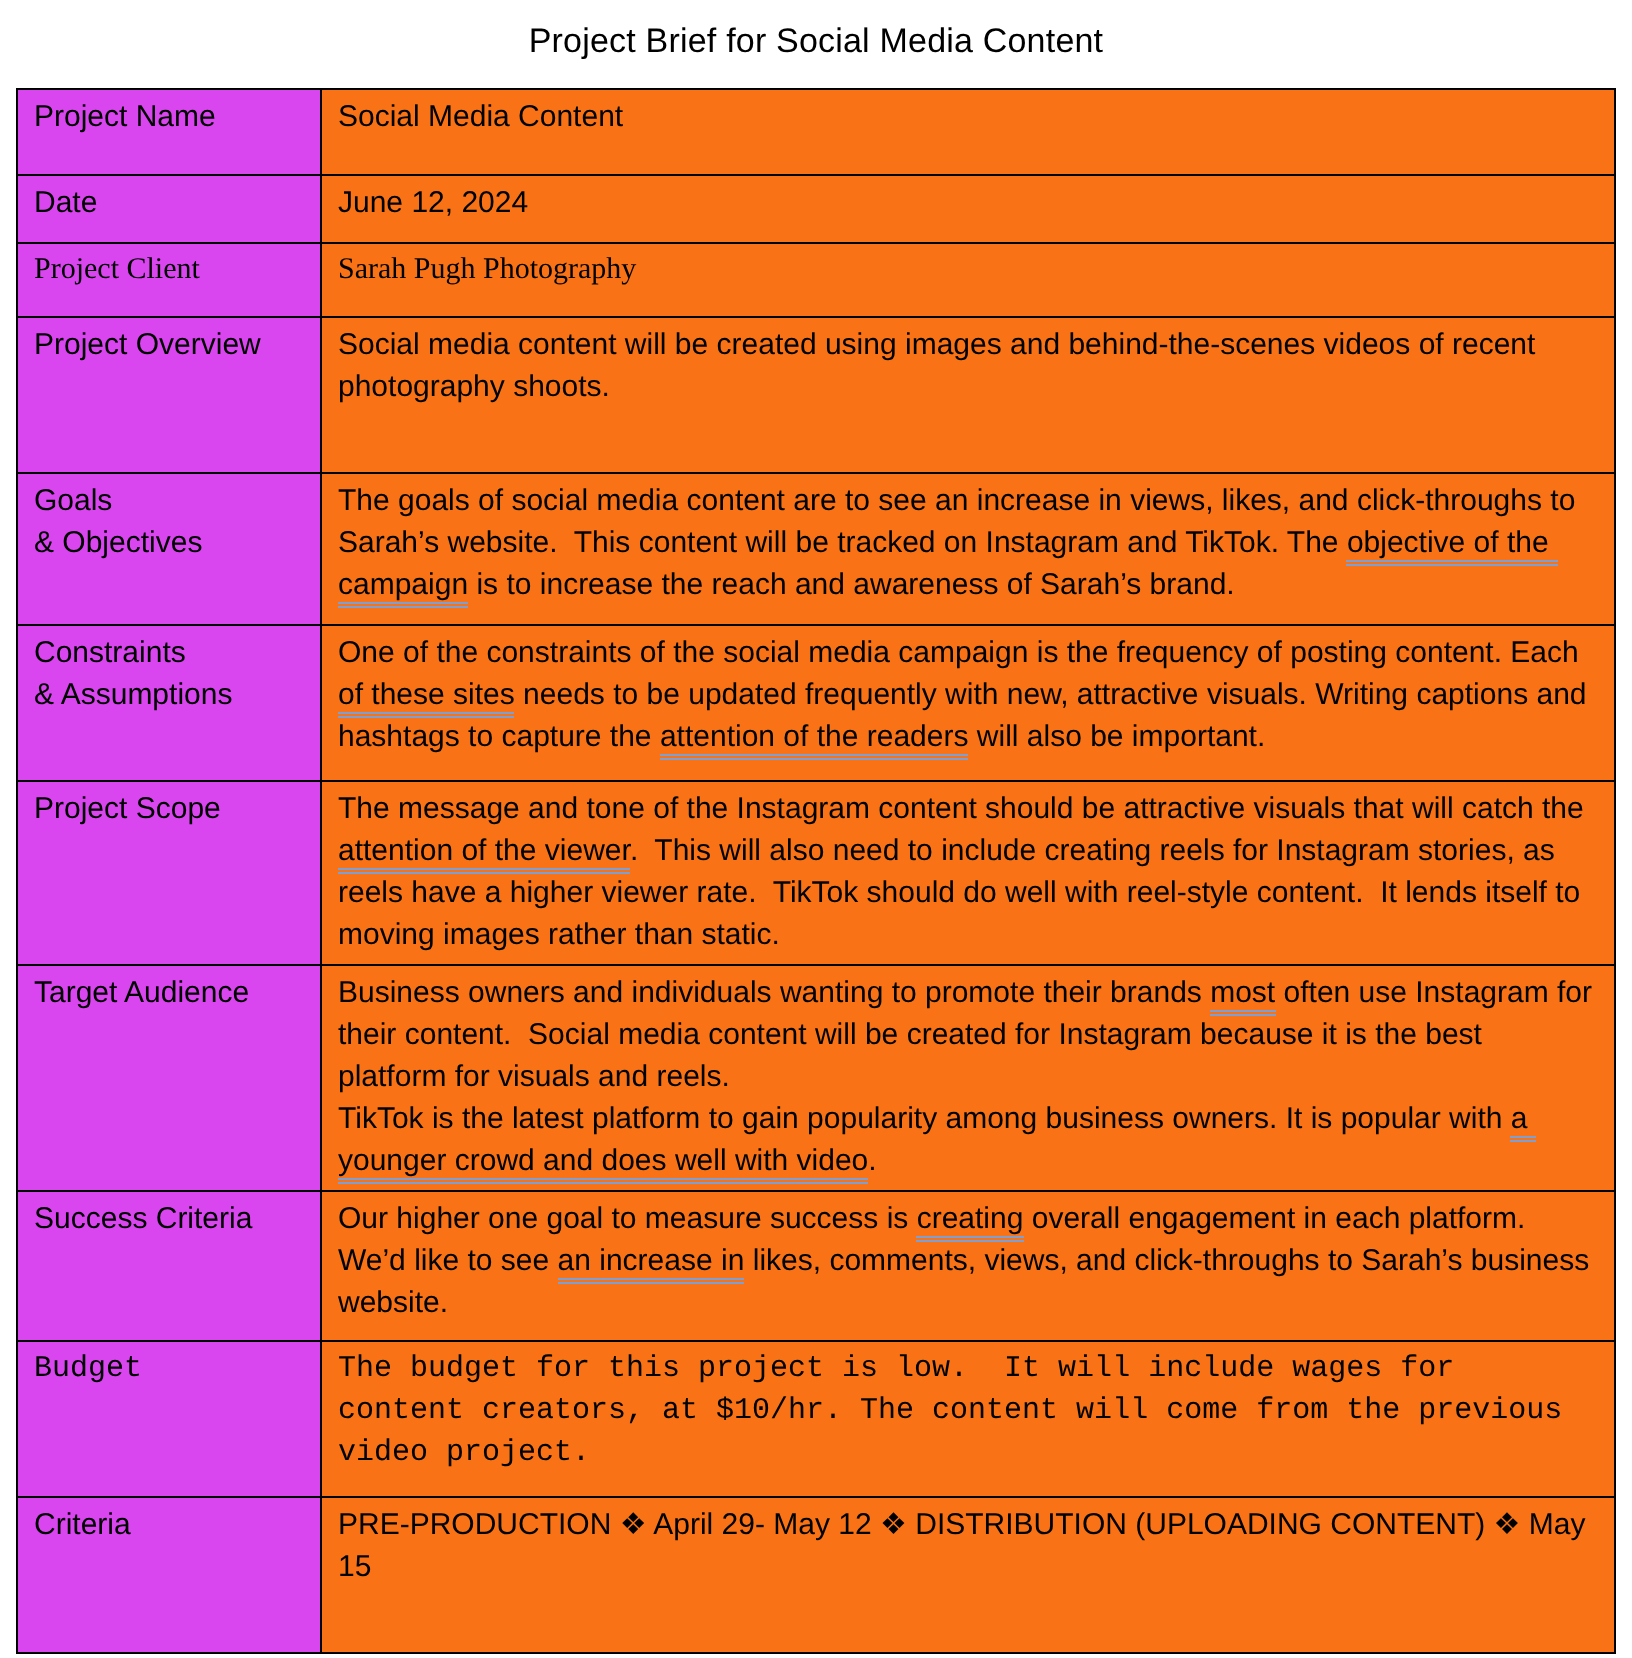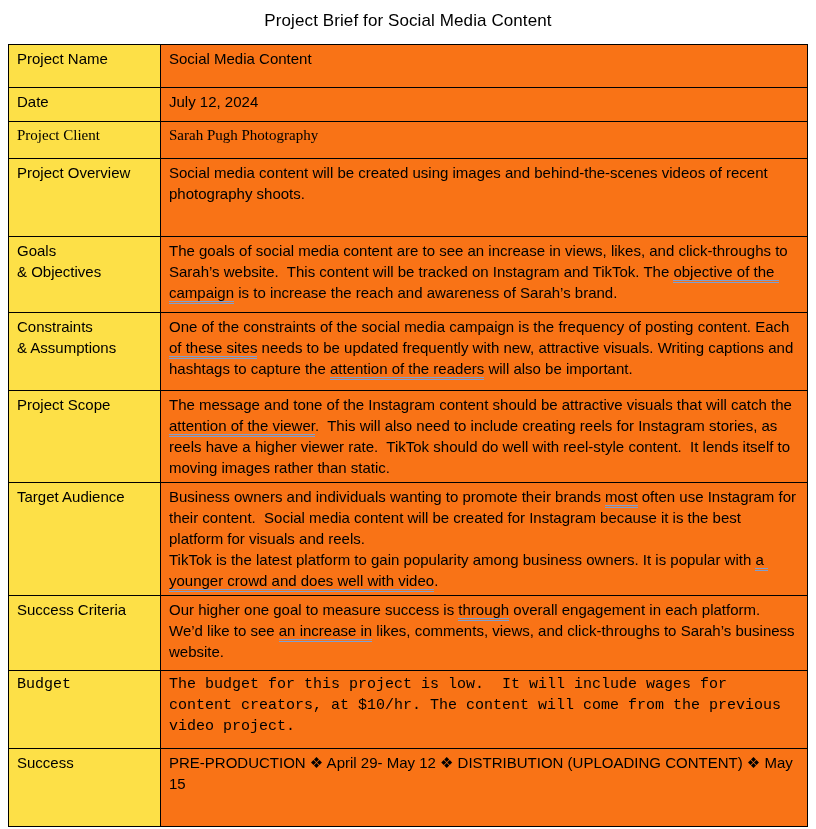--- a/index.html
+++ b/index.html
@@ -30,21 +30,21 @@
   table.brief td {
     border: 1px solid #000000;
     vertical-align: top;
     padding: 3px 8px 4px 8px;
     font-size: 15px;
     line-height: 21px;
     box-sizing: border-box;
   }
   td.label-cell {
     width: 152px;
-    background: #fde047;
+    background: #d946ef;
     white-space: pre-line;
   }
   td.content-cell {
     background: #f97316;
   }
   .para {
     white-space: pre-wrap;
   }
   .grammar-underline {
     border-bottom: 3px double #7f9fd1;
@@ -71,21 +71,21 @@
   <tbody>
       <tr class="row-0">
         <td class="label-cell">Project Name</td>
         <td class="content-cell">
           <div class="para"><span>Social Media Content</span></div>
         </td>
       </tr>
       <tr class="row-1">
         <td class="label-cell">Date</td>
         <td class="content-cell">
-          <div class="para"><span>July 12, 2024</span></div>
+          <div class="para"><span>June 12, 2024</span></div>
         </td>
       </tr>
       <tr class="row-2">
         <td class="label-cell">Project Client</td>
         <td class="content-cell">
           <div class="para"><span>Sarah Pugh Photography</span></div>
         </td>
       </tr>
       <tr class="row-3">
         <td class="label-cell">Project Overview</td>
@@ -116,29 +116,29 @@
       <tr class="row-7">
         <td class="label-cell">Target Audience</td>
         <td class="content-cell">
           <div class="para"><span>Business owners and individuals wanting to promote their brands </span><span class="grammar-underline">most</span><span> often use Instagram for their content.  Social media content will be created for Instagram because it is the best platform for visuals and reels.</span></div>
           <div class="para"><span>TikTok is the latest platform to gain popularity among business owners. It is popular with </span><span class="grammar-underline">a younger crowd and does well with video</span><span>.</span></div>
         </td>
       </tr>
       <tr class="row-8">
         <td class="label-cell">Success Criteria</td>
         <td class="content-cell">
-          <div class="para"><span>Our higher one goal to measure success is </span><span class="grammar-underline">through</span><span> overall engagement in each platform.  We’d like to see </span><span class="grammar-underline">an increase in</span><span> likes, comments, views, and click-throughs to Sarah’s business website.</span></div>
+          <div class="para"><span>Our higher one goal to measure success is </span><span class="grammar-underline">creating</span><span> overall engagement in each platform.  We’d like to see </span><span class="grammar-underline">an increase in</span><span> likes, comments, views, and click-throughs to Sarah’s business website.</span></div>
         </td>
       </tr>
       <tr class="row-9">
         <td class="label-cell">Budget</td>
         <td class="content-cell">
           <div class="para"><span>The budget for this project is low.  It will include wages for content creators, at $10/hr. The content will come from the previous video project.</span></div>
         </td>
       </tr>
       <tr class="row-10">
-        <td class="label-cell">Success</td>
+        <td class="label-cell">Criteria</td>
         <td class="content-cell">
           <div class="para"><span>PRE-PRODUCTION ❖ April 29- May 12 ❖ DISTRIBUTION (UPLOADING CONTENT) ❖ May 15</span></div>
         </td>
       </tr>
     </tbody>
 </table>
 
 </body></html>

